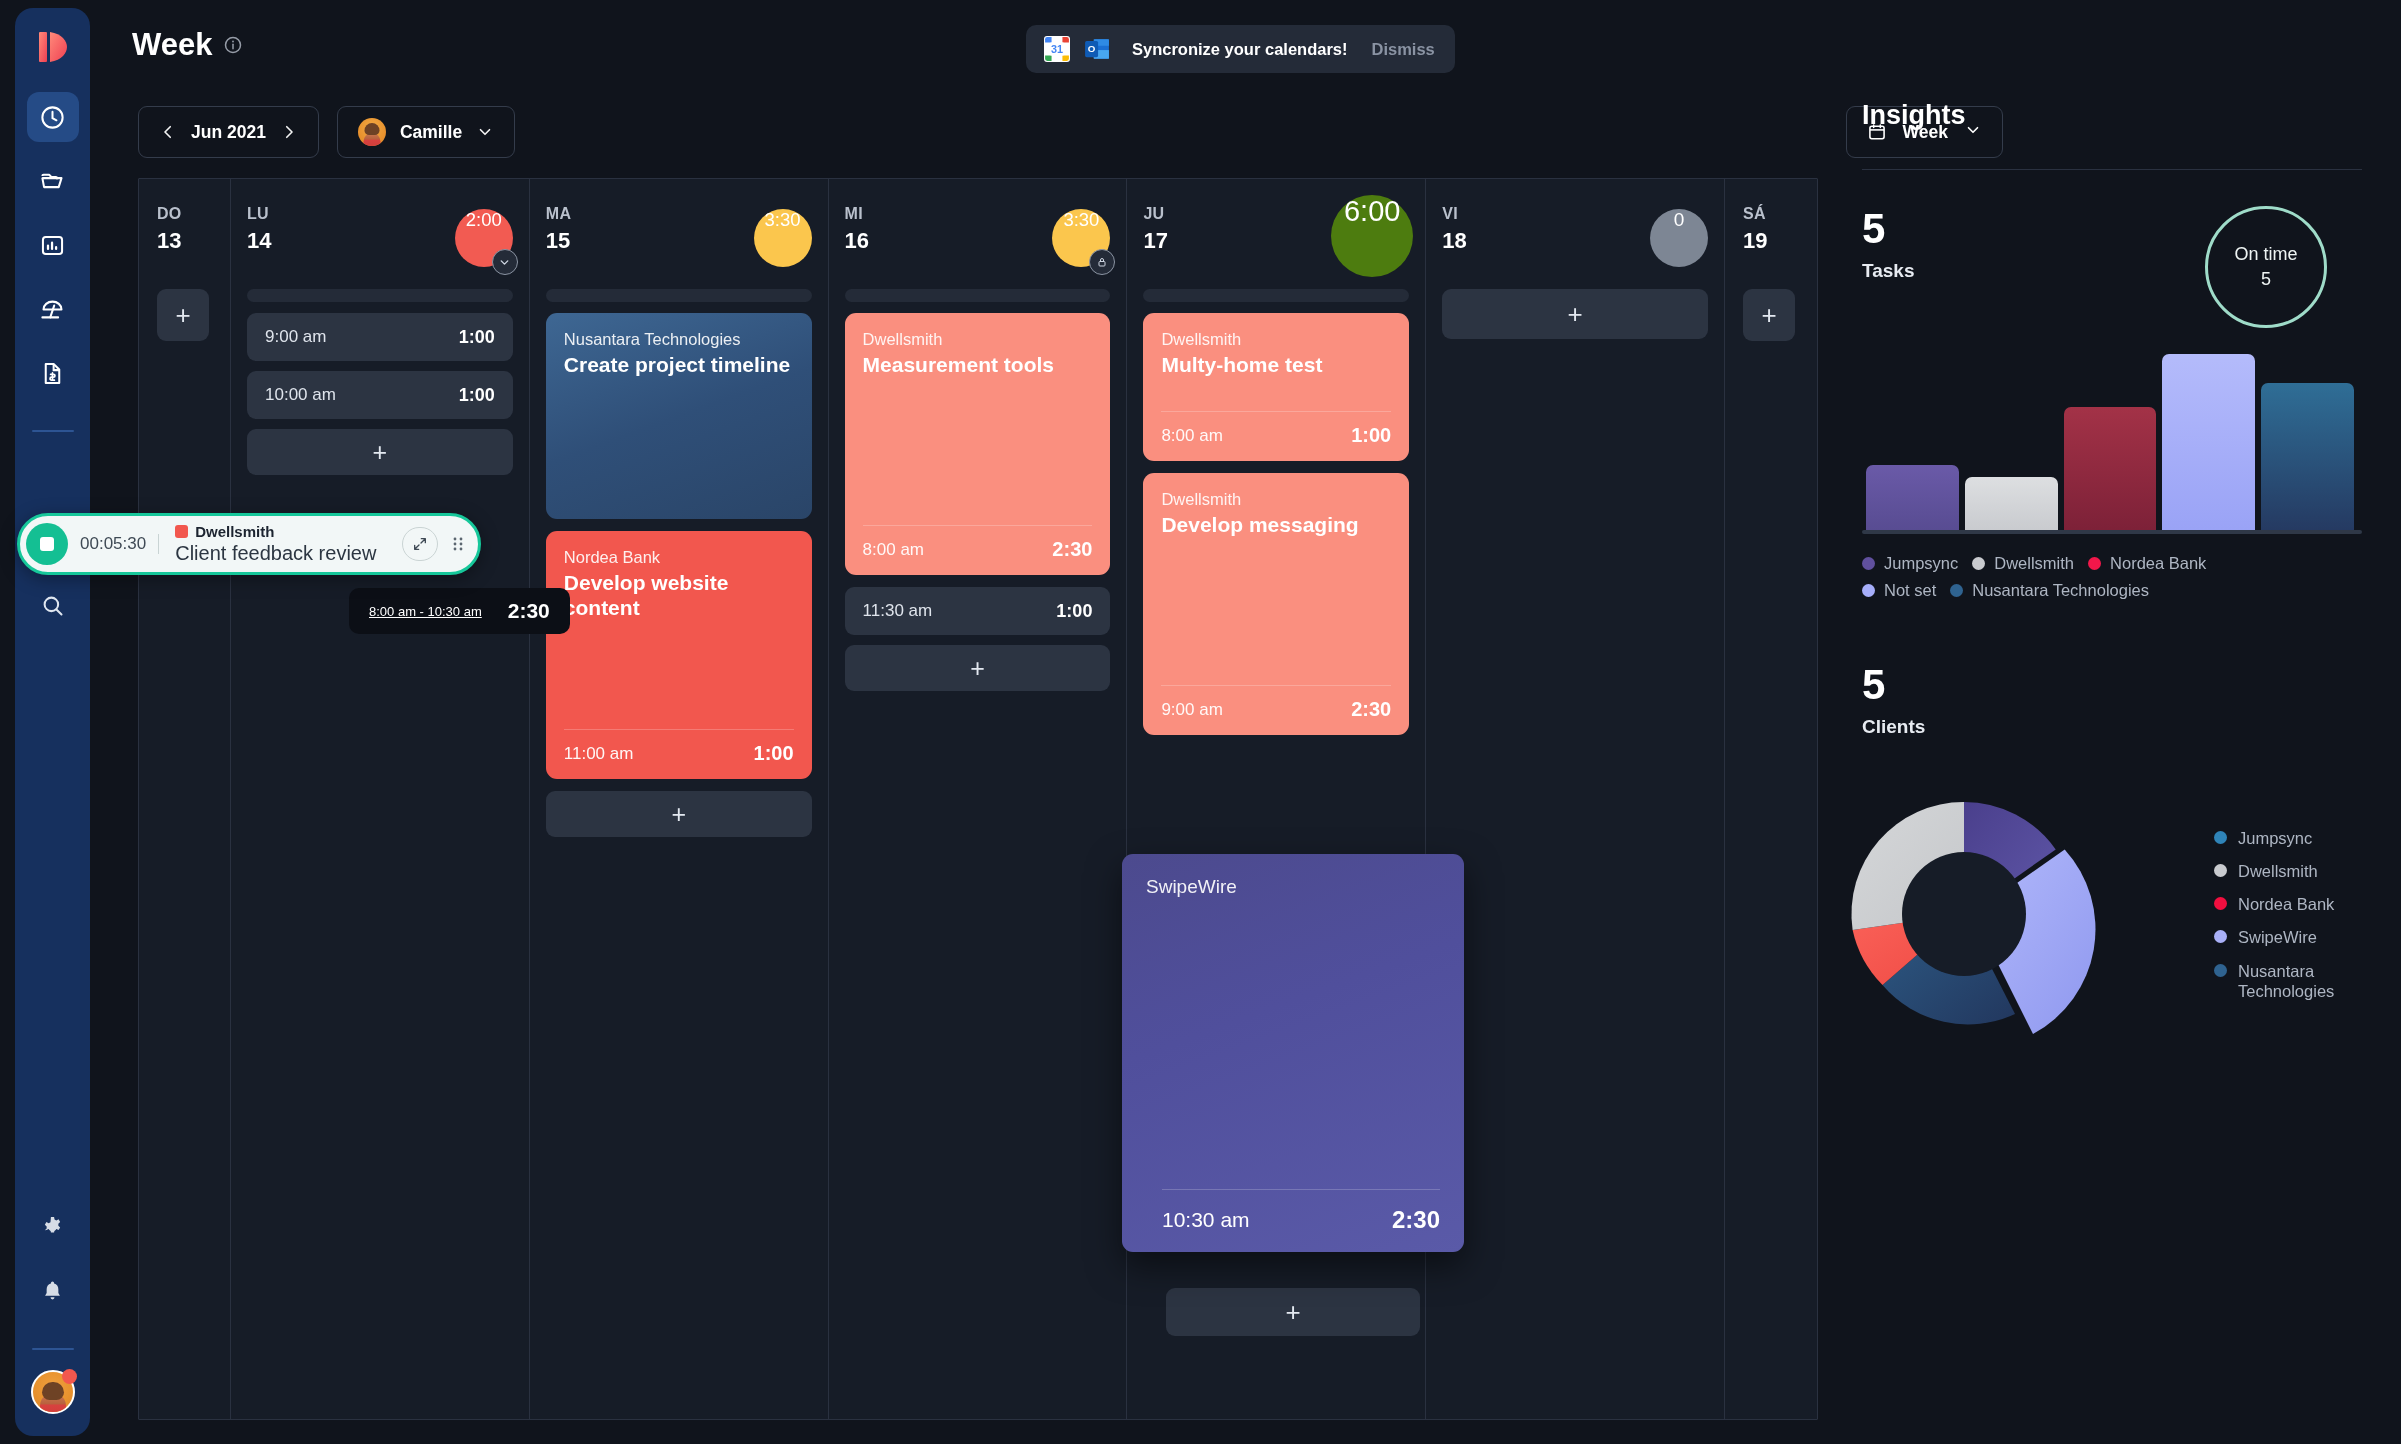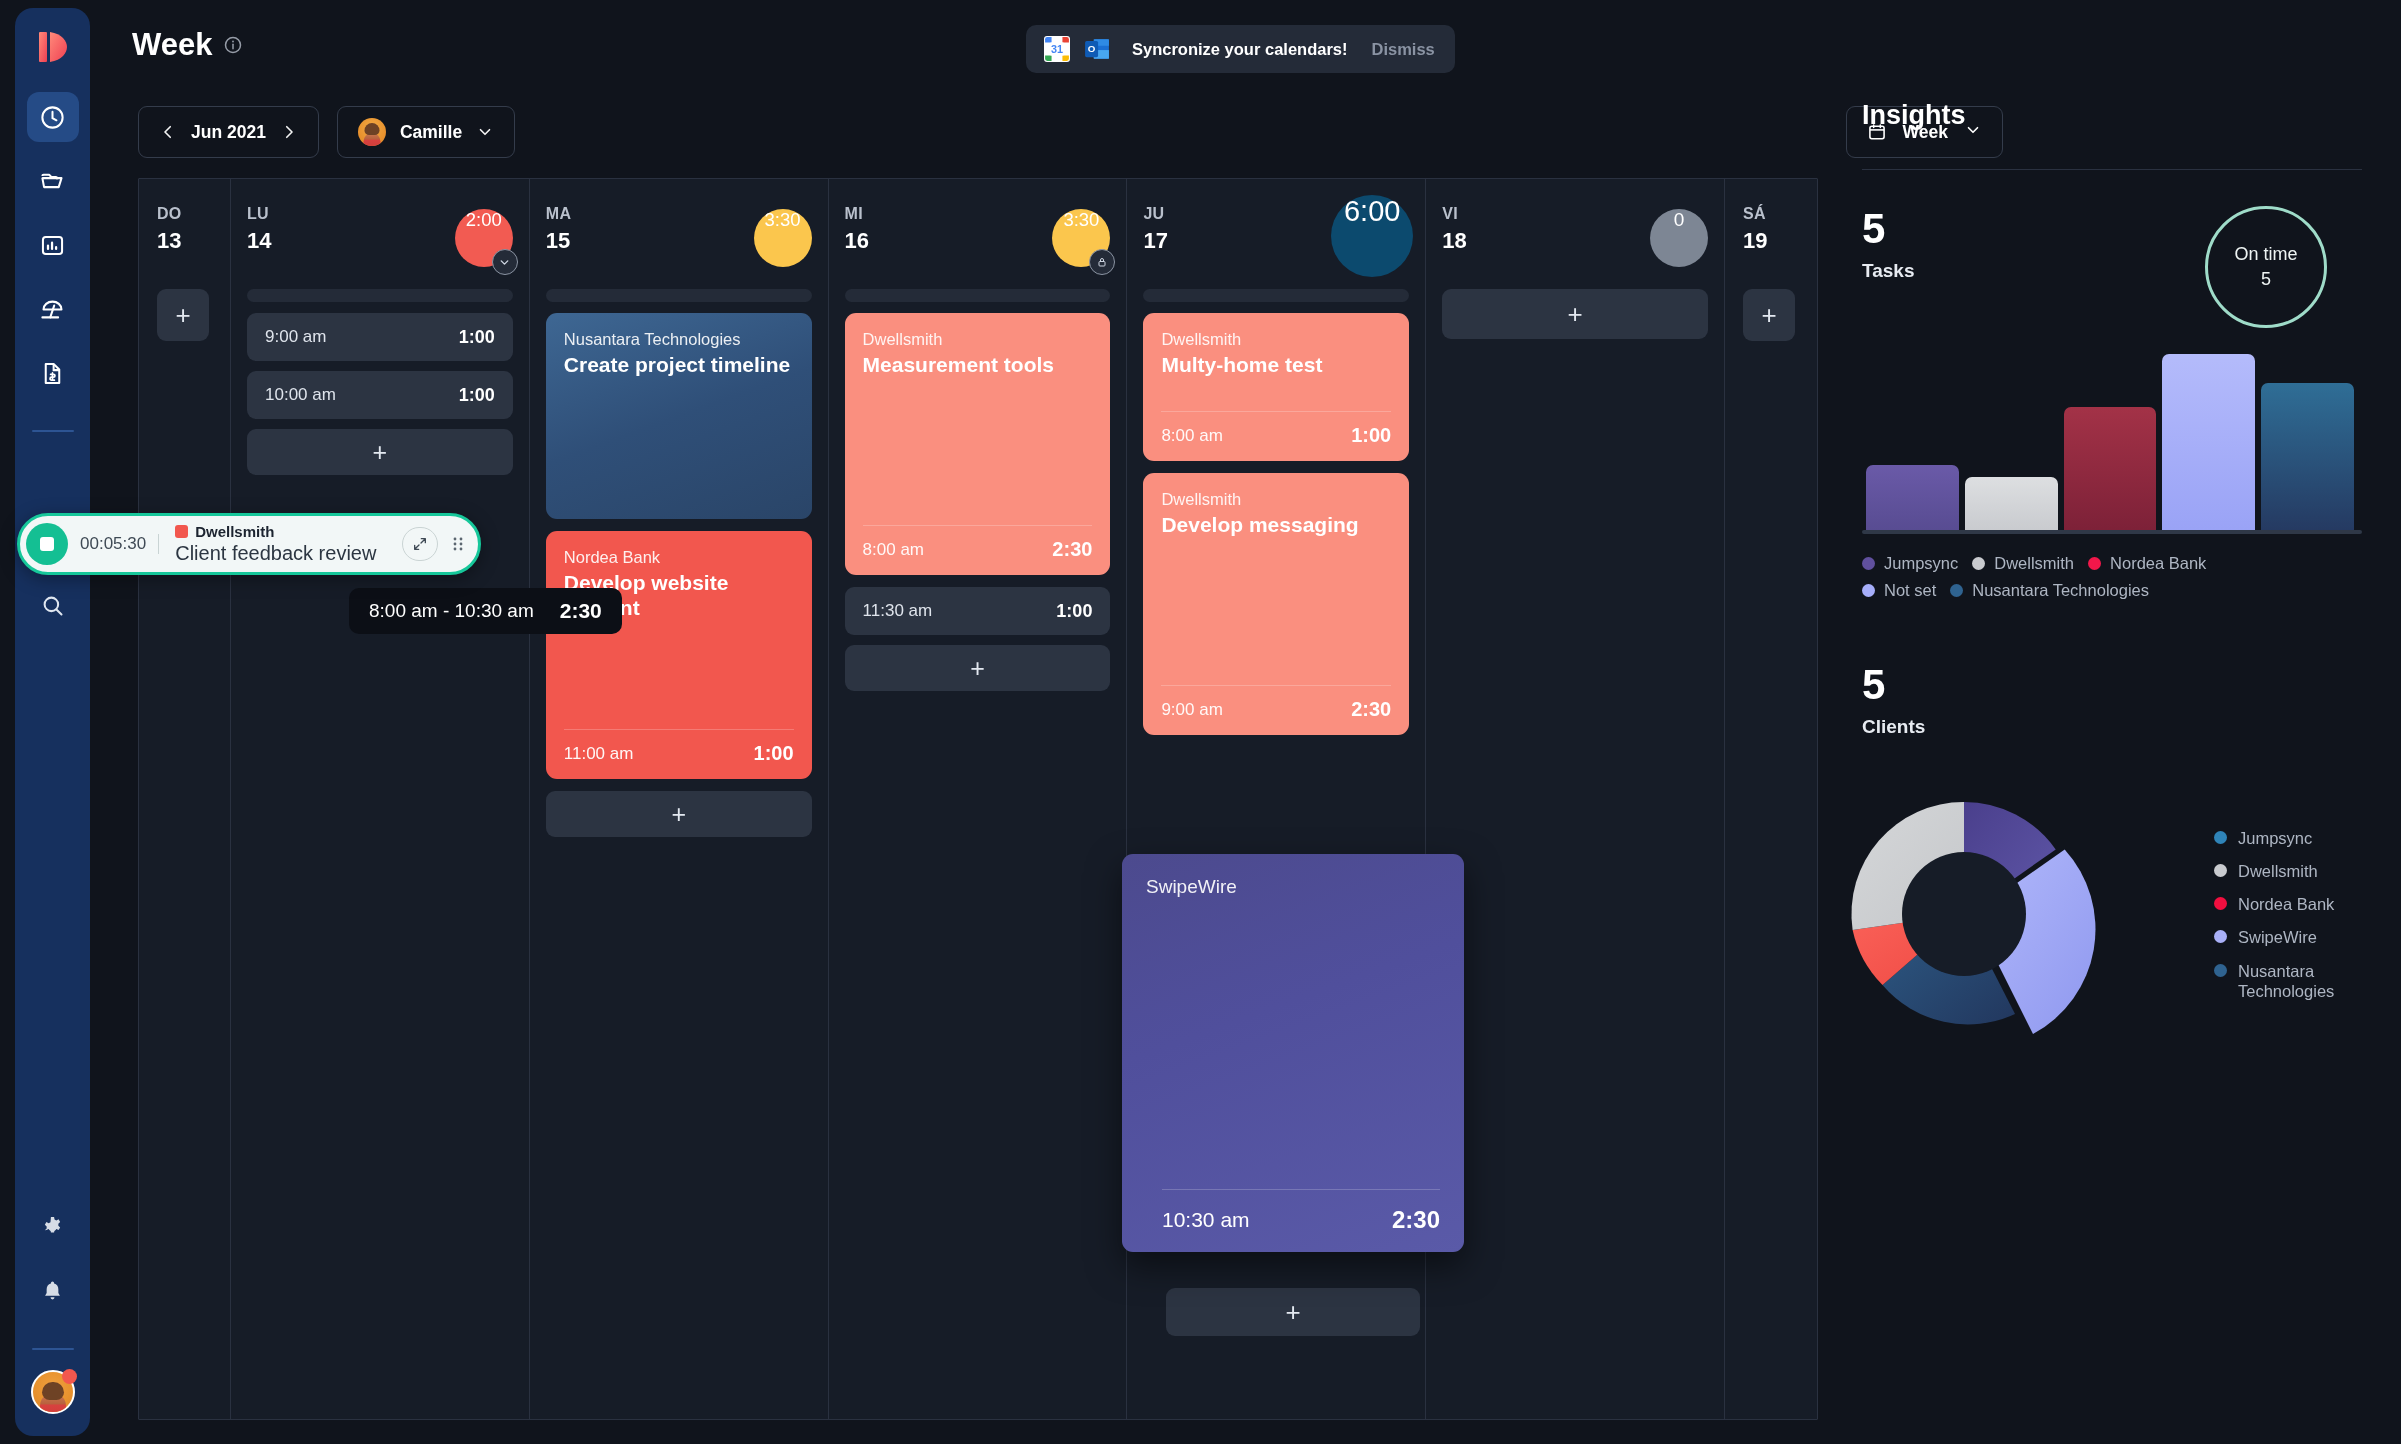--- a/index.html
+++ b/index.html
@@ -130,21 +130,21 @@
     position: absolute; right: 0; top: 4px;
     width: 58px; height: 58px; border-radius: 50%;
     display: flex; align-items: flex-start; justify-content: center;
     font-size: 18.5px; font-weight: normal; color: #fff;
   }
   .badge.red { background: #f25b52; }
   .badge.yellow { background: #fbc64d; }
   .badge.grey { background: #7d8694; font-size: 19px; }
   .badge.big {
     width: 82px; height: 82px; right: -4px; top: -10px;
-    background: #0c4a6e; font-size: 29px;
+    background: #4d7c0f; font-size: 29px;
   }
   .badge-sub {
     position: absolute; right: -5px; bottom: -8px;
     width: 26px; height: 26px; border-radius: 50%;
     background: #242b38; border: 1.5px solid #8b94a3;
     display: flex; align-items: center; justify-content: center;
   }
   .rail { height: 13px; border-radius: 7px; background: #242b38; margin-bottom: 11px; }
 
   .slot {
@@ -186,21 +186,21 @@
   .card.red { background: #f2574e; }
   .card.blue-grad { background: linear-gradient(160deg, #3e6793 0%, #2f4f78 50%, #2a4568 100%); }
 
   .tooltip {
     position: absolute; left: 349px; top: 588px;
     background: #0c0f16; border-radius: 10px;
     height: 46px; padding: 0 20px;
     display: flex; align-items: center; gap: 26px;
     z-index: 30;
   }
-  .tooltip .rng { font-size: 19px; color: #ffffff; }
+  .tooltip .rng { font-size: 13px; color: #ffffff; text-decoration: underline; }
   .tooltip .dur { font-size: 21px; color: #ffffff; font-weight: bold; }
 
   .drag-card {
     position: absolute; left: 1122px; top: 854px;
     width: 342px; height: 398px;
     border-radius: 11px; padding: 22px 24px 18px;
     background: linear-gradient(160deg, #4c4a8e 0%, #504f9c 40%, #5a5aa8 100%);
     box-shadow: 0 14px 34px rgba(0,0,0,.5);
     display: flex; flex-direction: column;
     z-index: 25;

